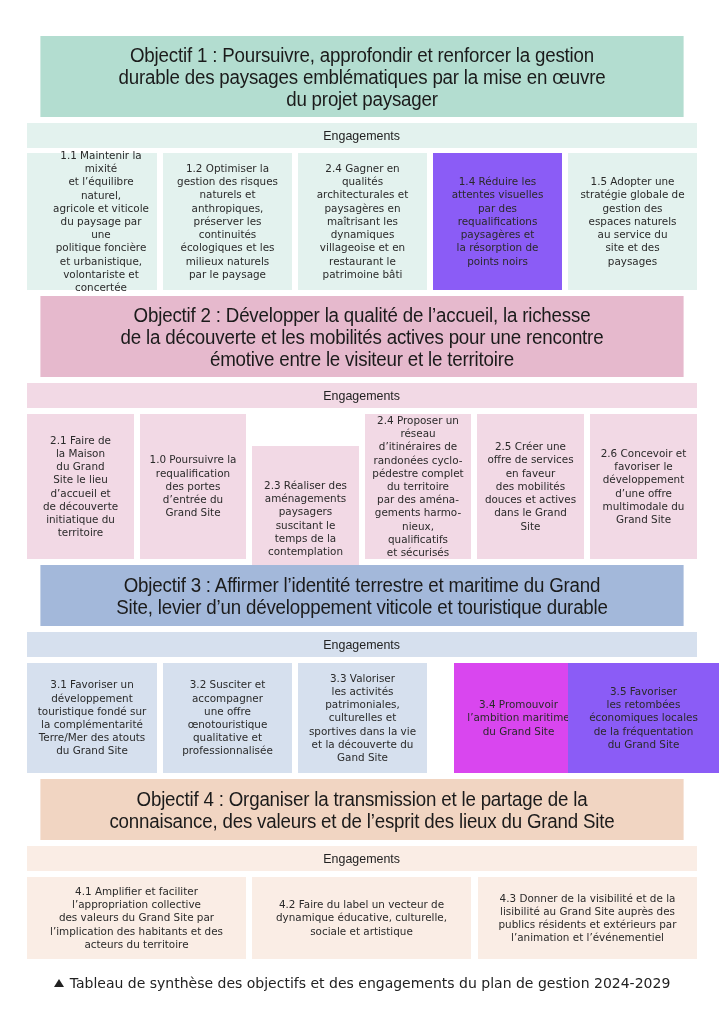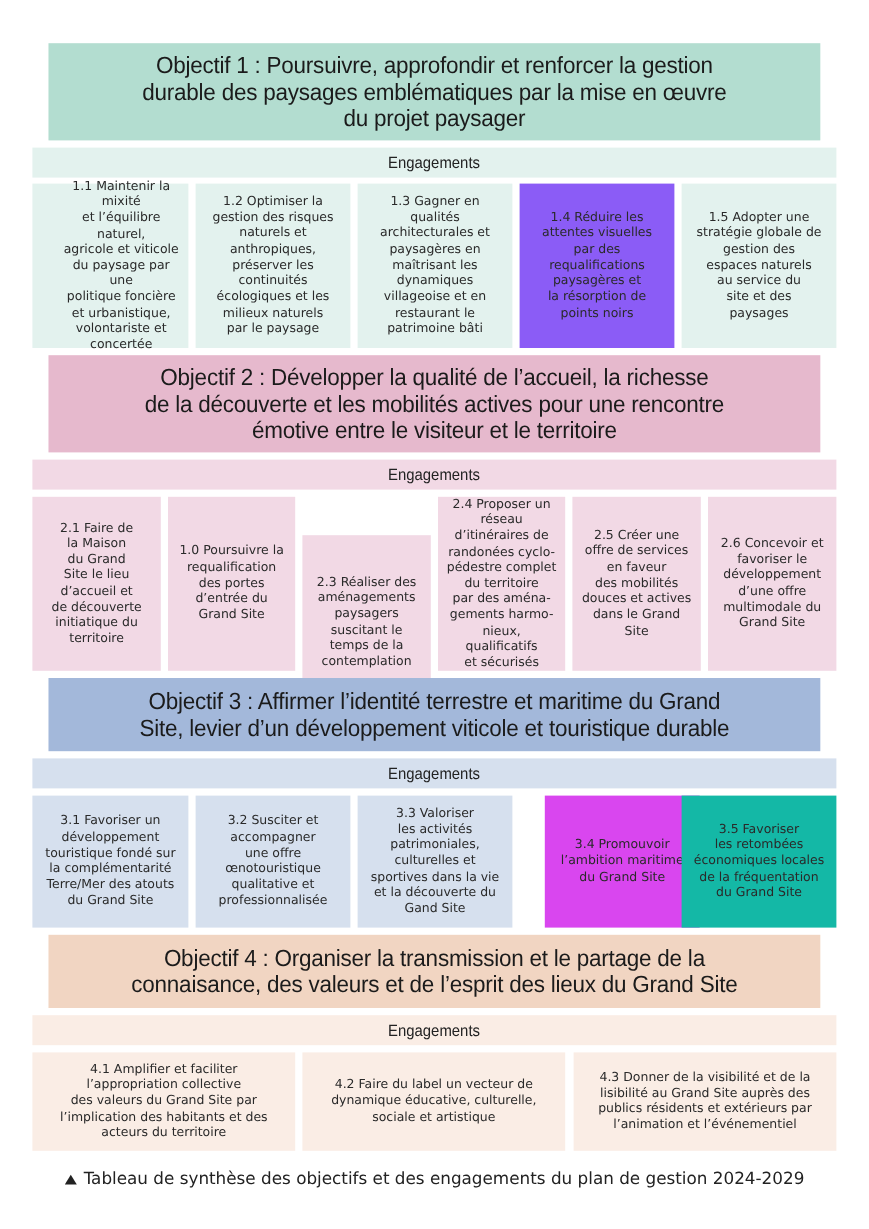--- a/index.html
+++ b/index.html
@@ -30,21 +30,21 @@
 concertée</div>
 <div class="abs box" style="left:163px;top:153px;width:129px;height:137px;background:#e3f2ee;">1.2 Optimiser la
 gestion des risques
 naturels et
 anthropiques,
 préserver les
 continuités
 écologiques et les
 milieux naturels
 par le paysage</div>
-<div class="abs box" style="left:298px;top:153px;width:129px;height:137px;background:#e3f2ee;">1.3 Gagner en qualités
+<div class="abs box" style="left:298px;top:153px;width:129px;height:137px;background:#e3f2ee;">2.4 Gagner en qualités
 architecturales et
 paysagères en
 maîtrisant les
 dynamiques
 villageoise et en
 restaurant le
 patrimoine bâti</div>
 <div class="abs box" style="left:433px;top:153px;width:129px;height:137px;background:#8b5cf6;">1.4 Réduire les
 attentes visuelles
 par des
@@ -129,21 +129,21 @@
 <div class="abs box" style="left:298px;top:663px;width:129px;height:110px;background:#d6e0ee;">3.3 Valoriser
 les activités
 patrimoniales,
 culturelles et
 sportives dans la vie
 et la découverte du
 Gand Site</div>
 <div class="abs box" style="left:454px;top:663px;width:129px;height:110px;background:#d946ef;text-align:center;">3.4 Promouvoir
 l’ambition maritime
 du Grand Site</div>
-<div class="abs box" style="left:568px;top:663px;width:129px;height:110px;background:#14b8a6;">3.5 Favoriser
+<div class="abs box" style="left:568px;top:663px;width:151px;height:110px;background:#8b5cf6;">3.5 Favoriser
 les retombées
 économiques locales
 de la fréquentation
 du Grand Site</div>
 
 <div class="abs obj-title" style="left:27px;top:779px;width:670px;height:61px;background:#f1d5c2;white-space:pre-line;">Objectif 4 : Organiser la transmission et le partage de la
 connaisance, des valeurs et de l’esprit des lieux du Grand Site</div>
 <div class="abs" style="left:27px;top:846px;width:670px;height:25px;background:#faede5;">
   <span class="eng">Engagements</span>
 </div>

